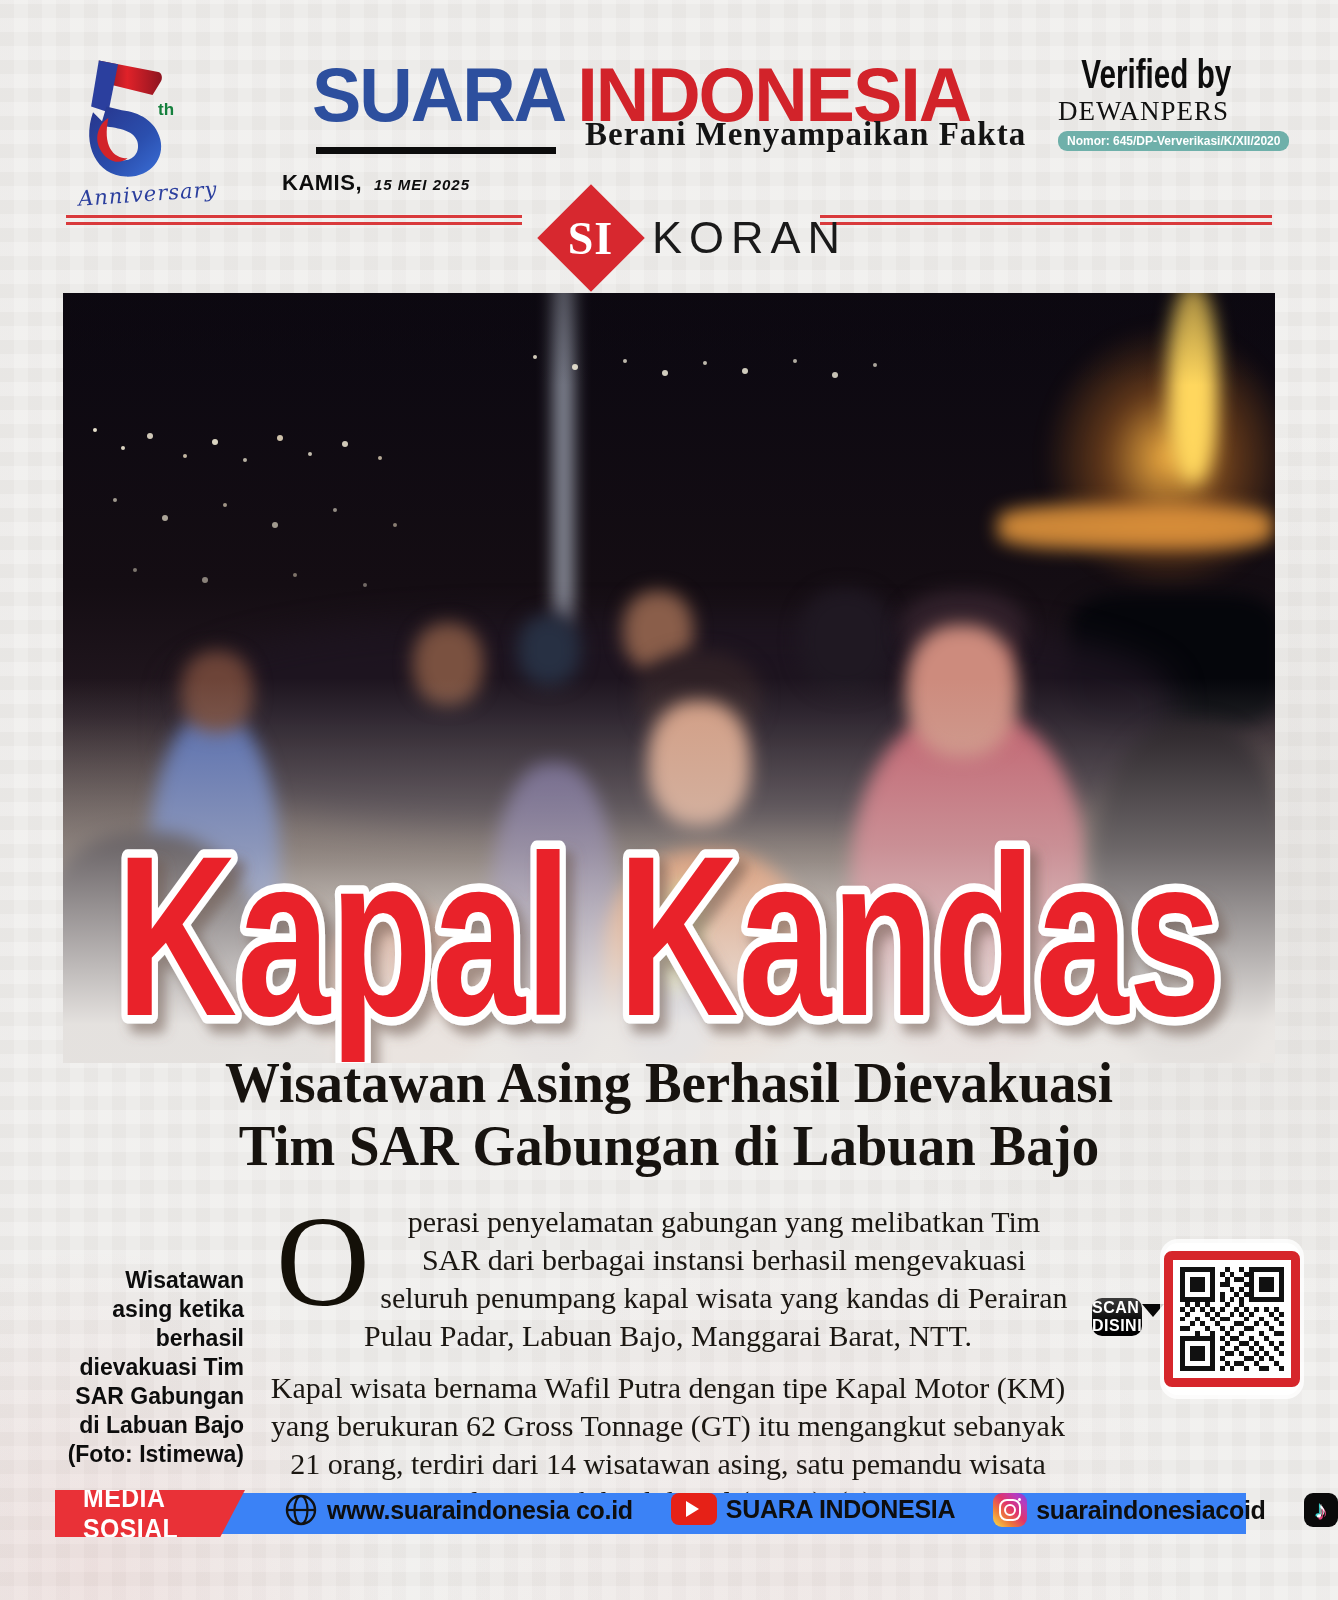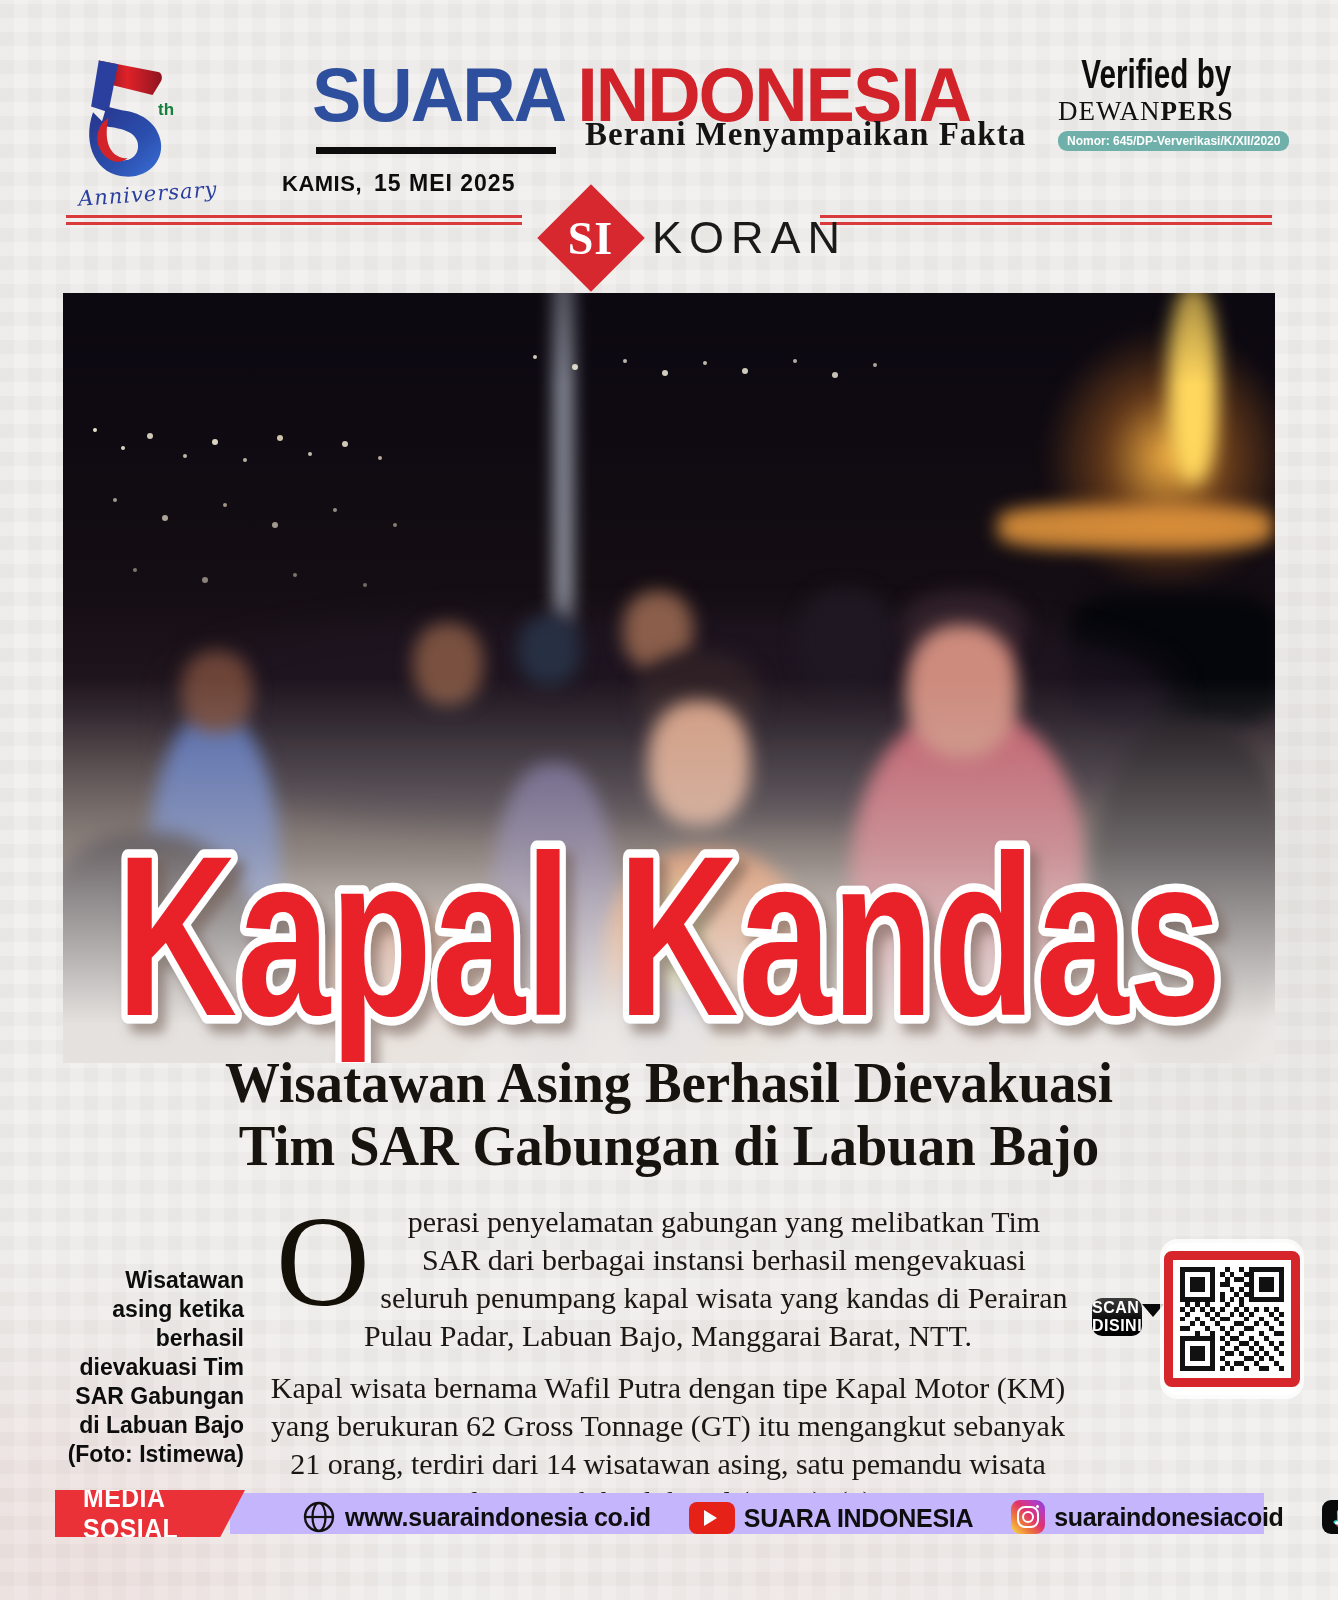--- a/index.html
+++ b/index.html
@@ -28,26 +28,26 @@
       font-size:21px; color:#2b3f9e; transform:rotate(-4deg); letter-spacing:1px;}
   .masthead-title{ position:absolute; left:312px; top:52px; z-index:2; font-weight:800; font-size:74px;
       letter-spacing:-2px; transform:scaleY(1.02); transform-origin:left top; white-space:nowrap;}
   .masthead-title .t1{ color:#2d4f9e; } .masthead-title .t2{ color:#d2232a; margin-left:12px;}
   .black-rule{ position:absolute; left:316px; top:147px; width:240px; height:7px; background:#0c0c0c; z-index:2;}
   .tagline{ position:absolute; left:585px; top:116px; z-index:2; font-family:"Liberation Serif", serif;
       font-weight:bold; font-size:33px; color:#141414; letter-spacing:1px; white-space:nowrap;}
   .verified{ position:absolute; left:1058px; top:52px; width:212px; z-index:2;}
   .verified .v1{ font-size:38px; font-weight:800; color:#0d0d0d; transform:scale(.78,1.05); transform-origin:center top; white-space:nowrap;}
   .verified .v2{ margin-top:1px; font-family:"Liberation Serif", serif; font-size:27px; color:#111; letter-spacing:1px; white-space:nowrap;}
-  .verified .v2 b{ font-weight:bold;margin-top:48px; }
+  .verified .v2 b{ font-weight:normal;margin-top:48px; }
   .verified .badge{ margin:4px auto 0; display:inline-block; background:#6fb0aa; color:#fff; font-size:12px;
       font-weight:bold; padding:3px 9px; border-radius:9px; white-space:nowrap;}
   .date-row{ position:absolute; left:282px; top:170px; z-index:2; display:flex; align-items:baseline; gap:12px; white-space:nowrap;}
   .date-row .day{ font-size:22px; font-weight:800; color:#0d0d0d; letter-spacing:.5px;}
-  .date-row .rest{ font-size:23px; font-weight:800; color:#0d0d0d; letter-spacing:1px;}
+  .date-row .rest{ font-size:15px; font-weight:800; color:#0d0d0d; letter-spacing:1px;font-style:italic;}
   .redline{ position:absolute; height:10px; border-top:3px solid #d93a3c; border-bottom:3px solid #d93a3c; z-index:1;}
   .redline.left{ left:66px; top:215px; width:456px;}
   .redline.right{ left:820px; top:215px; width:452px;}
   .si-diamond{ position:absolute; left:553px; top:200px; width:76px; height:76px; background:#d7282f;
       transform:rotate(45deg); z-index:2; display:flex; align-items:center; justify-content:center;}
   .si-diamond span{ transform:rotate(-45deg); color:#fff; font-family:"Liberation Serif", serif;
       font-weight:bold; font-size:46px; letter-spacing:1px;}
   .koran{ position:absolute; left:652px; top:198px; width:160px; height:80px; z-index:2; display:flex; align-items:center;
       font-size:45px; font-weight:normal; color:#1a1a1a; letter-spacing:7px; font-stretch:condensed;}
   
@@ -72,22 +72,22 @@
   
   .qr-wrap{ position:absolute; left:1092px; top:1238px; width:160px; z-index:2; display:flex; flex-direction:row; align-items:center;}
   .qr-tip{ width:152px; height:38px; background:linear-gradient(180deg,#3c3c3c,#000 70%); border-radius:10px;
       color:#fff; font-size:16px; font-weight:bold; display:flex; align-items:center; justify-content:center; letter-spacing:.5px;}
   .qr-tail{ width:0; height:0; border:11px solid transparent; border-top:13px solid #070707; margin-top:-1px;}
   .qr-card{ margin-top:5px; width:152px; height:152px; background:#fff; border-radius:14px;
       box-shadow:0 0 0 4px rgba(255,255,255,.8); display:flex; align-items:center; justify-content:center;}
   .qr-red{ width:136px; height:136px; border:9px solid #d6262b; border-radius:8px; background:#fff;
       display:flex; align-items:center; justify-content:center;}
   
-  .social-strip{ position:absolute; left:230px; top:1493px; width:1034px; height:41px; background:#c4b5fd; z-index:2;
-      display:flex; align-items:flex-end; gap:38px; padding-left:72px;}
+  .social-strip{ position:absolute; left:212px; top:1493px; width:1034px; height:41px; background:#3b82f6; z-index:2;
+      display:flex; align-items:flex-start; gap:38px; padding-left:72px;}
   .media-banner{ position:absolute; left:55px; top:1490px; width:190px; height:47px; background:#e93137; z-index:3;
       clip-path:polygon(0 0,100% 0,87% 100%,0 100%); display:flex; align-items:center; padding-left:28px;justify-content:center;}
   .media-banner span{ color:#fff; font-size:27px; font-weight:800; letter-spacing:.5px; transform:scaleX(.92); transform-origin:left center;}
   .soc-item{ display:flex; align-items:center; gap:9px; white-space:nowrap;}
   .soc-item .lbl{ font-size:25px; font-weight:800; color:#0e0e0e; letter-spacing:-.3px;}
   .icon-globe{ width:34px; height:34px; }
   .icon-yt{ width:46px; height:32px; background:#e62117; border-radius:8px; display:flex; align-items:center; justify-content:center;}
   .icon-yt i{ display:block; width:0; height:0; border:8px solid transparent; border-left:13px solid #fff; margin-left:6px;}
   .icon-ig{ width:34px; height:34px; border-radius:9px; position:relative;
       background:linear-gradient(45deg,#f7d14a 5%,#ee7a3a 30%,#e0336c 55%,#b93bbd 80%,#7b3fe0 100%);}

